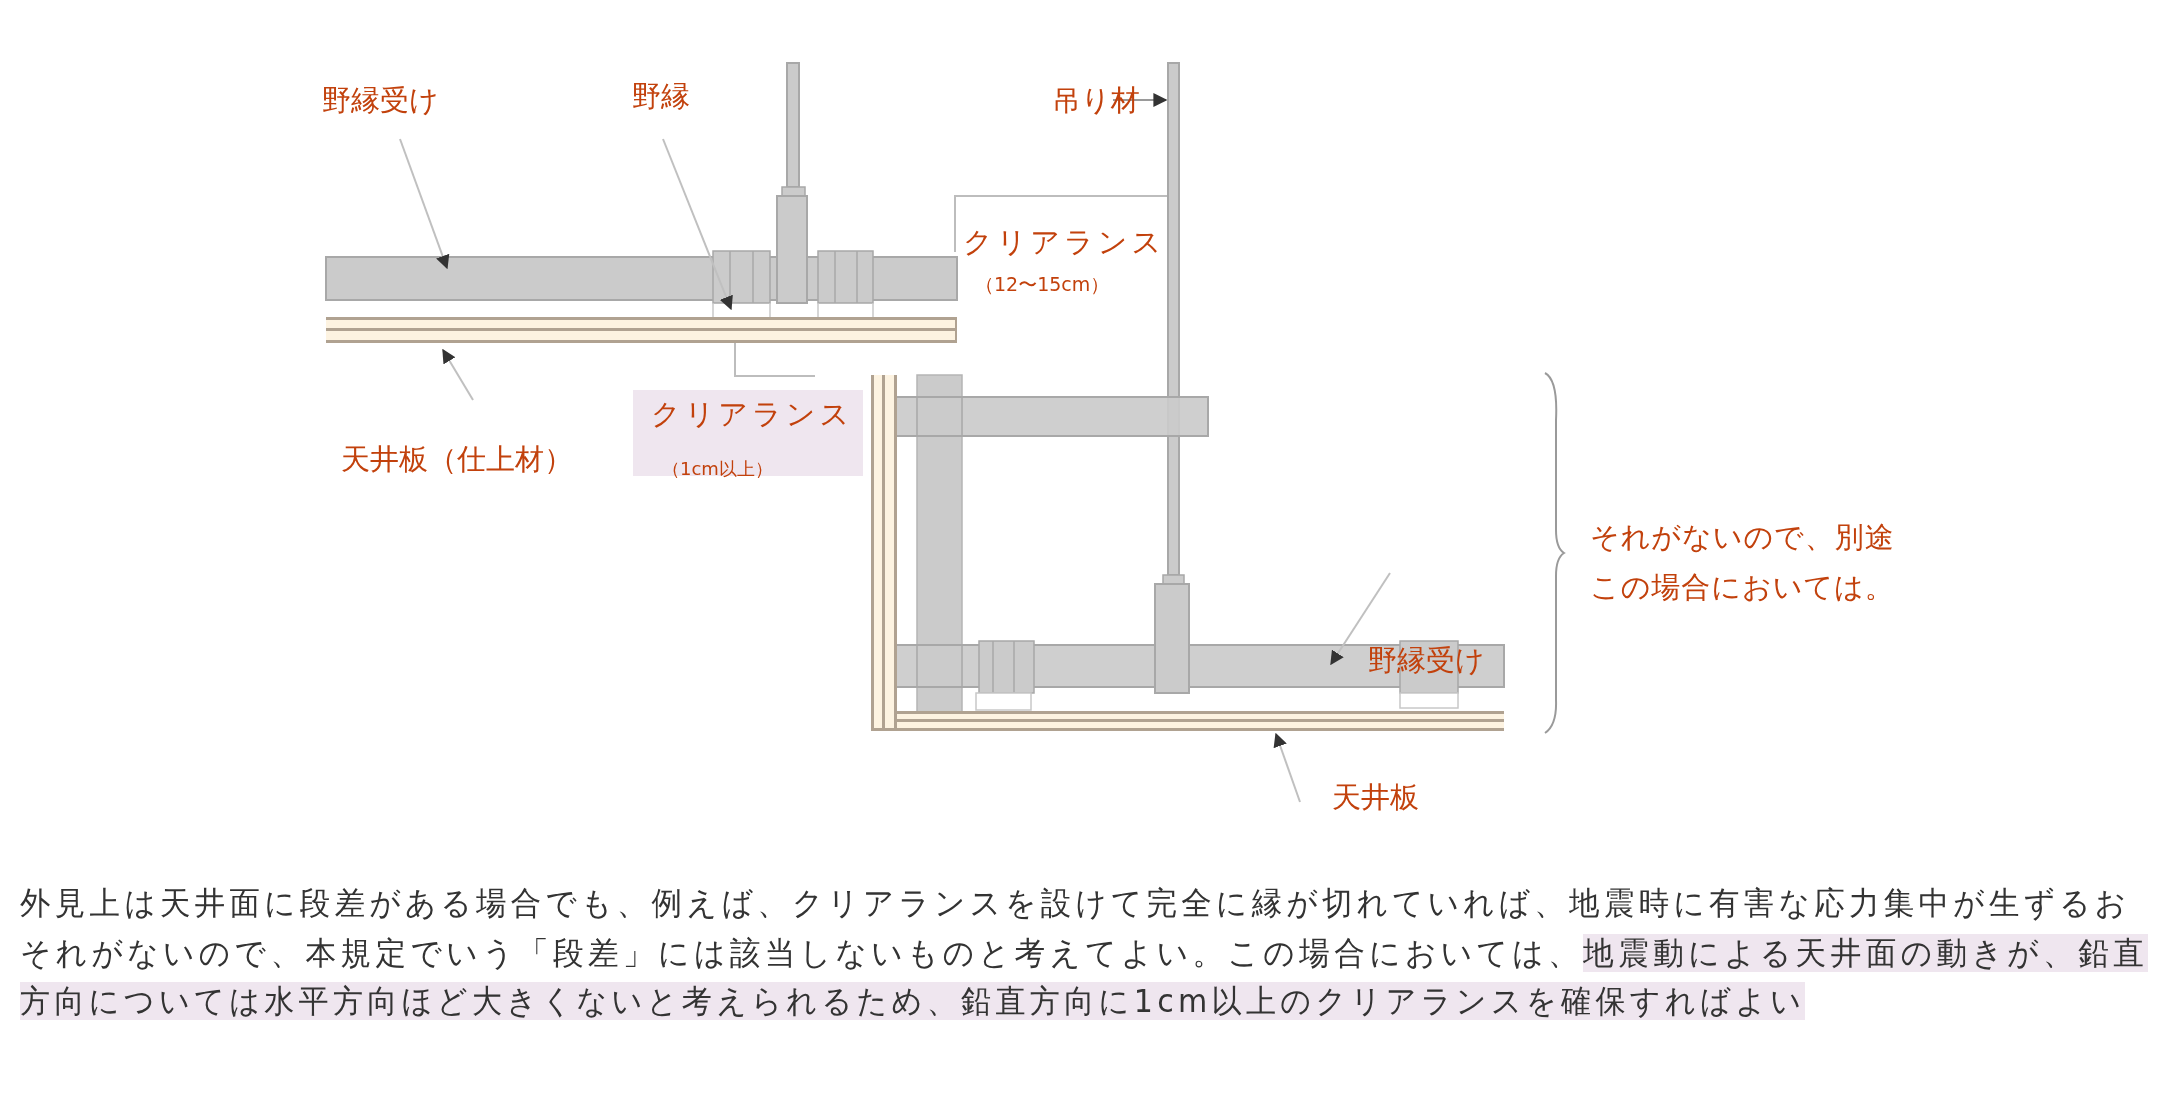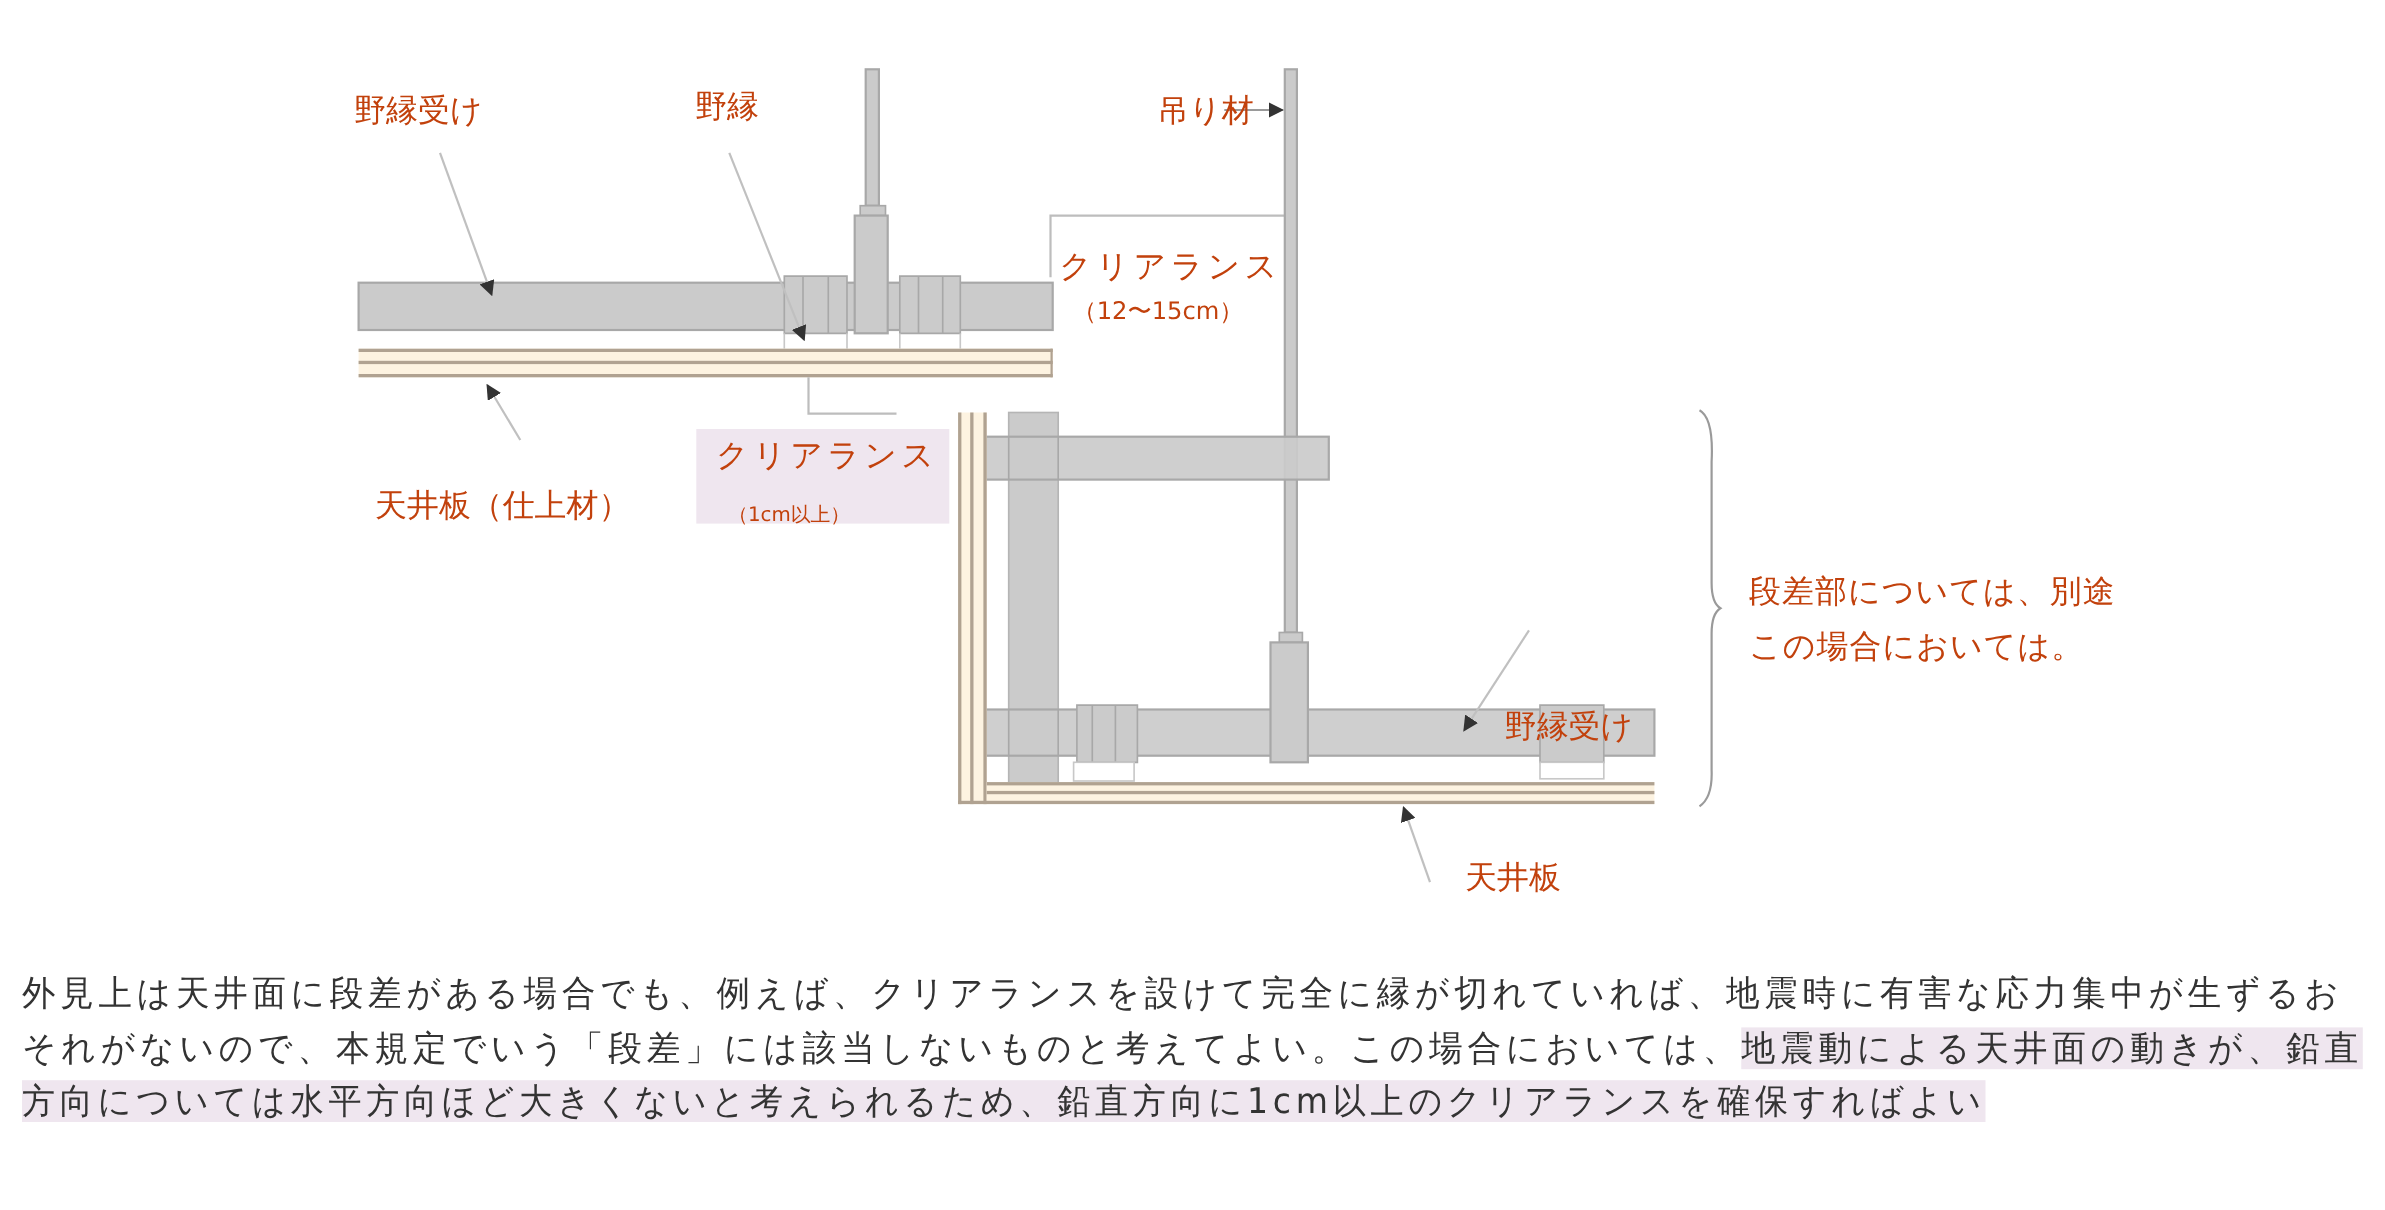--- a/index.html
+++ b/index.html
@@ -112,32 +112,32 @@
     <line x1="1390" y1="573" x2="1331" y2="664" marker-end="url(#arr)"></line>
     <line x1="1300" y1="802" x2="1276" y2="734" marker-end="url(#arr)"></line>
   </g>
 </svg>
 
 <div class="lbl" style="left:322px; top:84px;">野縁受け</div>
 <div class="lbl" style="left:632px; top:80px;">野縁</div>
 <div class="lbl" style="left:1012px; top:84px;margin-left:40px;">吊り材</div>
 
 <div class="lbl" style="left:963px; top:226px; letter-spacing:4px;">クリアランス</div>
-<div class="lbl" style="left:975px; top:268px; font-size:22px;">（12〜15cm）</div>
+<div class="lbl" style="left:975px; top:268px; font-size:19px;">（12〜15cm）</div>
 
 <div class="lbl" style="left:341px; top:443px;">天井板（仕上材）</div>
 
 <div class="pinkbox" style="left:633px; top:390px; width:230px; height:86px;"></div>
 <div class="lbl" style="left:651px; top:398px; letter-spacing:4px;">クリアランス</div>
 <div class="lbl" style="left:662px; top:453px; font-size:18px;">（1cm以上）</div>
 
 <div class="lbl" style="left:1368px; top:644px;">野縁受け</div>
 <div class="lbl" style="left:1332px; top:781px;">天井板</div>
 
-<div class="lbl" style="left:1590px; top:521px; letter-spacing:1px;">段差部については、別途</div>
+<div class="lbl" style="left:1590px; top:521px; letter-spacing:1px;">それがないので、別途</div>
 <div class="lbl" style="left:1590px; top:571px; letter-spacing:1px;">この場合においては。</div>
 
 <div class="para">
   <div class="para-line" style="top: 0px; transform-origin: left top; transform: scaleX(0.950879);">
     <span>外見上は天井面に段差がある場合でも、例えば、クリアランスを設けて完全に縁が切れていれば、地震時に有害な応力集中が生ずるお</span>
   </div>
   <div class="para-line" style="top: 50px; transform-origin: left top; transform: scaleX(0.957696);">
     <span>それがないので、本規定でいう「段差」には該当しないものと考えてよい。この場合においては、</span><span class="hl">地震動による天井面の動きが、鉛直</span>
   </div>
   <div class="para-line" style="top: 98px; transform-origin: left top; transform: scaleX(0.939474);">

